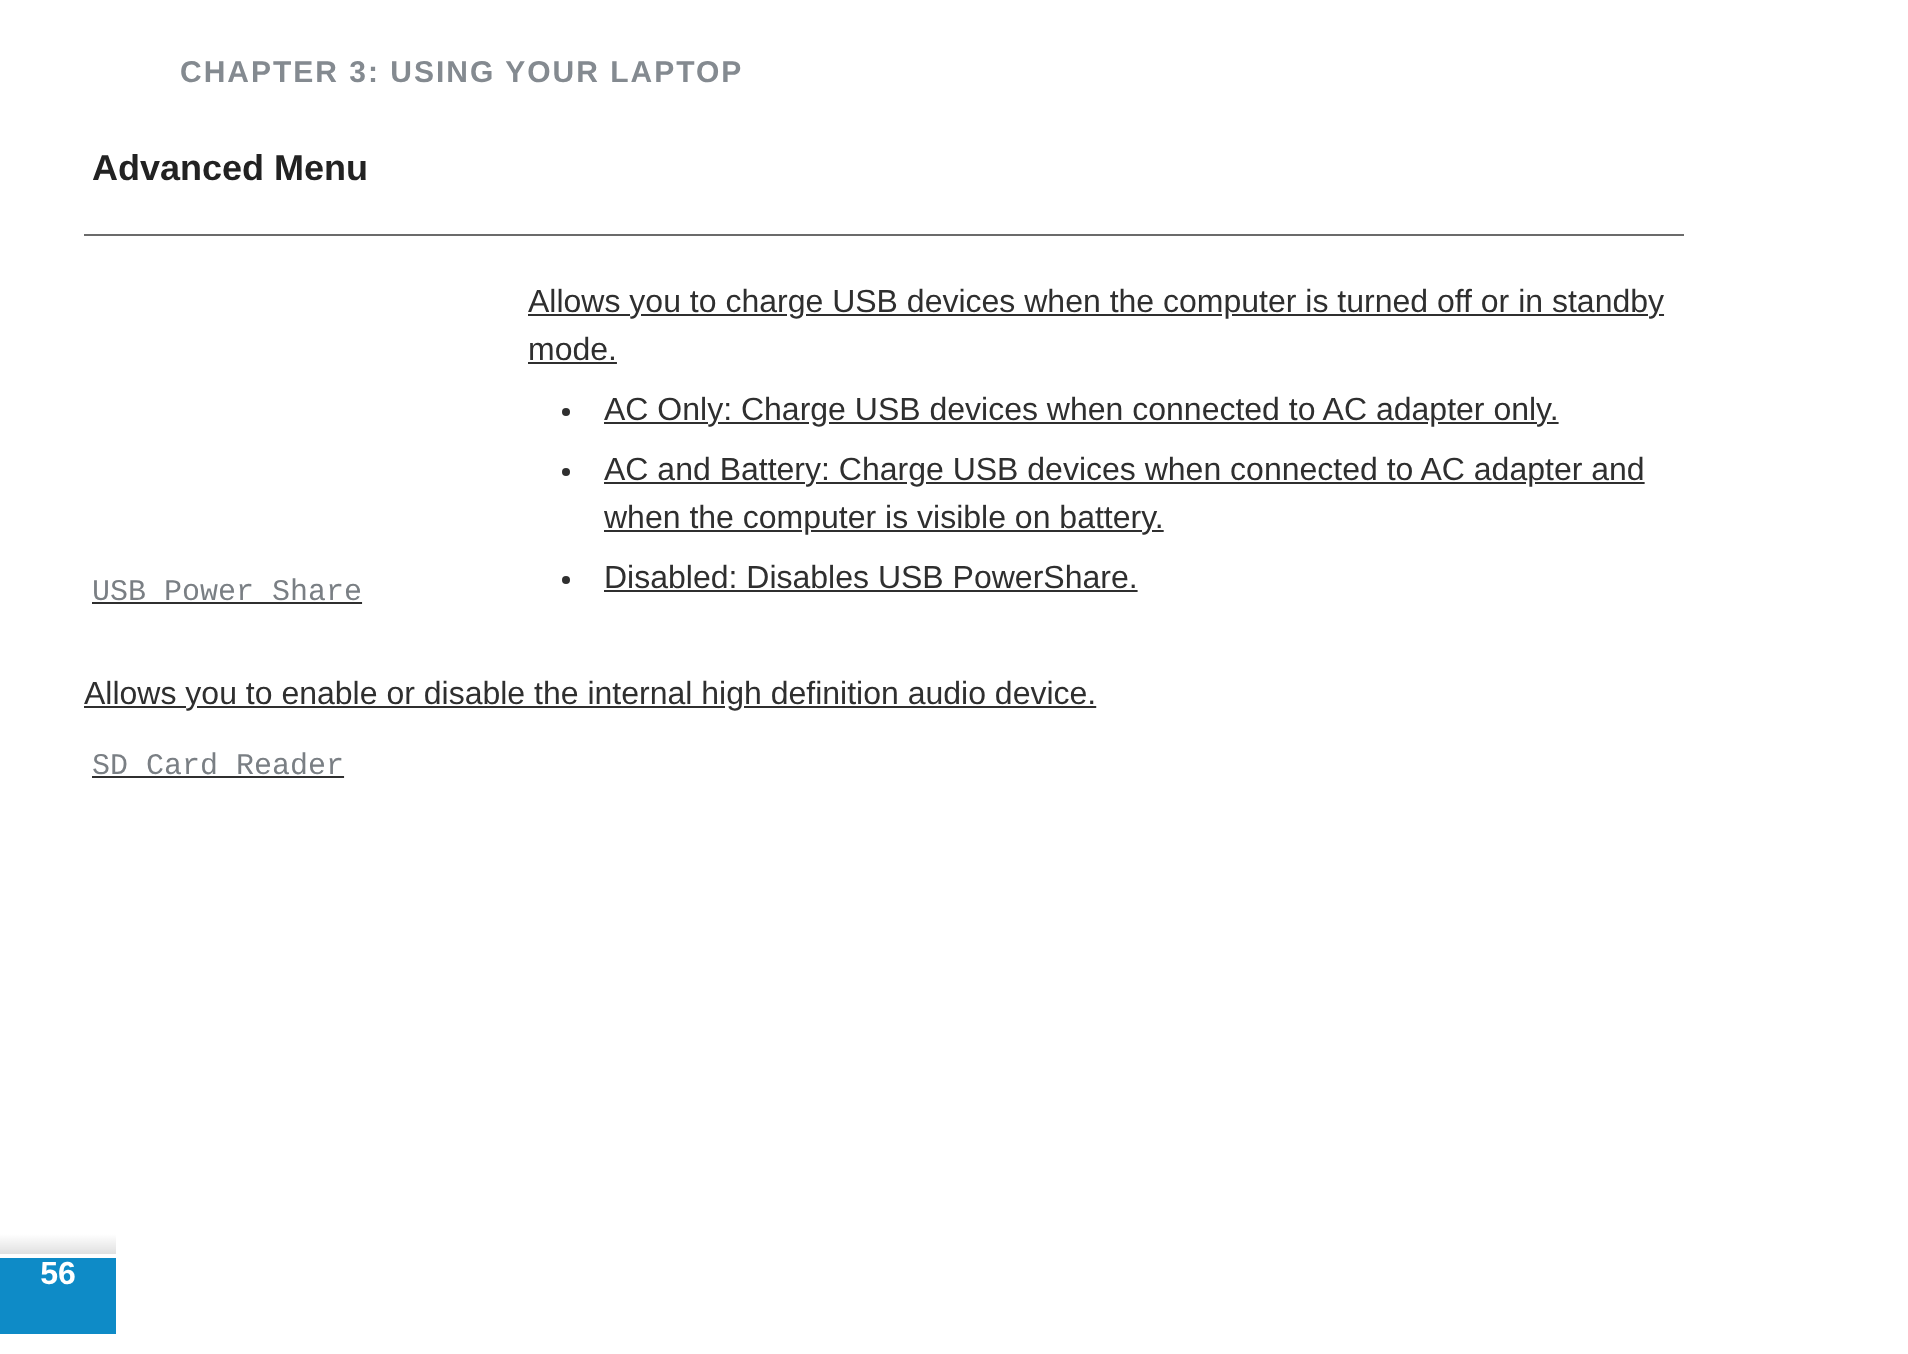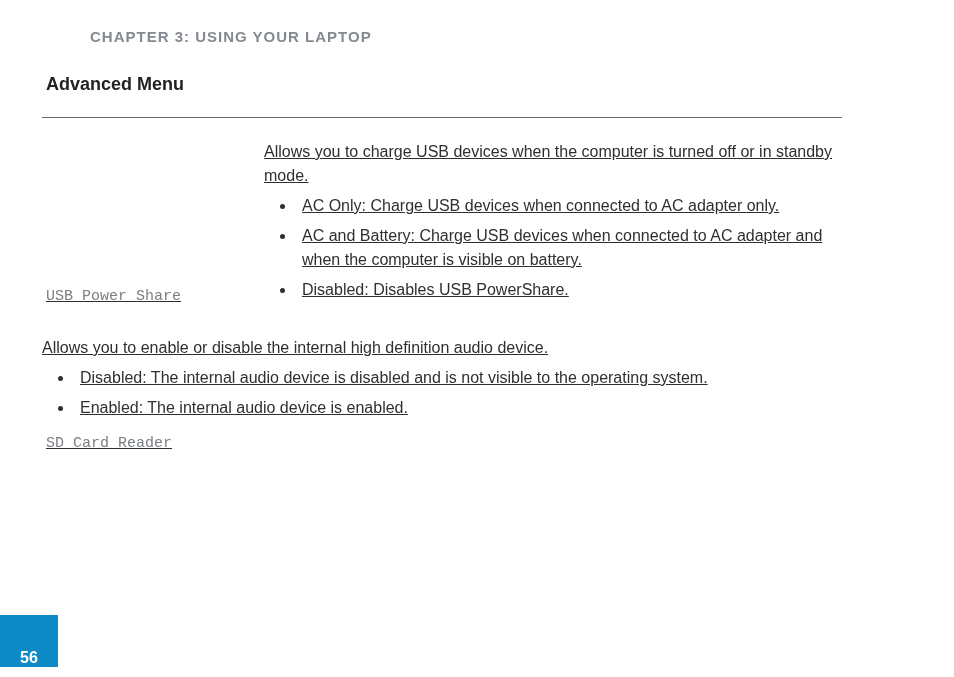--- a/index.html
+++ b/index.html
@@ -80,27 +80,27 @@
   }
   .setting-desc li {
     margin-bottom: 6px;
     padding-left: 6px;
   }
   .page-tab {
     position: absolute;
     left: 0;
     bottom: 10px;
     width: 58px;
-    height: 52px;
+    height: 38px;
     background: #0e8bc7;
     color: #ffffff;
     font-size: 16px;
     font-weight: 600;
     display: flex;
-    align-items: flex-end;
+    align-items: flex-start;
     justify-content: center;
   }
   .page-shadow {
     position: absolute;
     left: 0;
     bottom: 50px;
     width: 58px;
     height: 10px;
     background: linear-gradient(to bottom, rgba(0,0,0,0) 0%, rgba(0,0,0,0.12) 100%);
   }
@@ -127,24 +127,20 @@
         </ul>
       </div>
     </div>
 
     <div class="row">
     </div>
 
     <div class="row">
       <div class="setting-desc">
         <p>Allows you to enable or disable the internal high definition audio device.</p>
-        <ul>
-          <li>Disabled: The internal audio device is disabled and is not visible to the operating system.</li>
-          <li>Enabled: The internal audio device is enabled.</li>
-        </ul>
       </div>
     </div>
 
     <div class="row">
       <div class="setting-name">SD Card Reader</div>
     </div>
 
   </div>
 
   <div class="page-shadow"></div>

